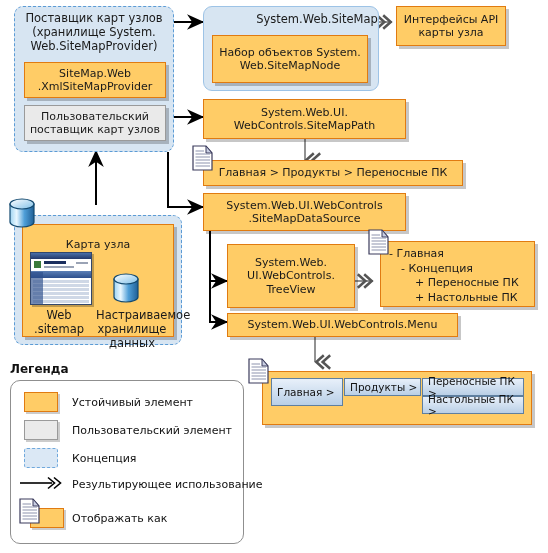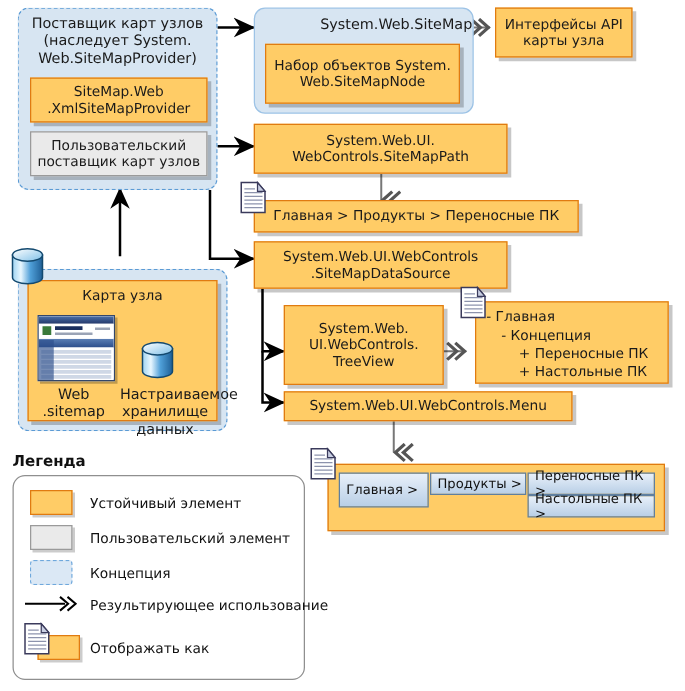--- a/index.html
+++ b/index.html
@@ -108,21 +108,21 @@
 
     <line x1="355" y1="281" x2="373" y2="281" stroke="#777" stroke-width="1.6" marker-end="url(#dbl)"></line>
 
     <line x1="315" y1="337" x2="315" y2="362" stroke="#777" stroke-width="1.6" marker-end="url(#dblv)"></line>
   </svg>
 
   <div class="abs concept" style="left:14px;top:6px;width:160px;height:146px;"></div>
 
   <div class="abs caption nosel" style="left:18px;top:11px;width:152px;">
     <div>Поставщик карт узлов</div>
-    <div>(наследует System.</div>
+    <div>(хранилище System.</div>
     <div>Web.SiteMapProvider)</div>
   </div>
 
   <div class="abs durable ctr t115 nosel" style="left:24px;top:62px;width:142px;height:36px;flex-direction:column;">
     <span>SiteMap.Web</span>
     <span>.XmlSiteMapProvider</span>
   </div>
 
   <div class="abs userel ctr t115 nosel" style="left:24px;top:105px;width:142px;height:36px;flex-direction:column;text-align:center;">
     <span>Пользовательский</span>
@@ -227,21 +227,21 @@
       <line x1="5.5" y1="15" x2="20" y2="15"></line>
         <line x1="5.5" y1="18" x2="20" y2="18"></line>
       <line x1="5.5" y1="21" x2="20" y2="21"></line>
         <line x1="5.5" y1="24" x2="20" y2="24"></line>
     </g>
   </svg>
 
   <div class="abs concept" style="left:14px;top:215px;width:168px;height:130px;"></div>
 
   <div class="abs durable nosel" style="left:22px;top:224px;width:152px;height:113px;">
-    <div class="t115" style="text-align:center;padding-top:5px;">Карта узла</div>
+    <div class="t115" style="text-align:center;padding-top:13px;">Карта узла</div>
   </div>
 
   <div class="abs miniwin nosel" style="left:30px;top:252px;width:62px;height:53px;overflow:hidden;">
     <div class="miniwin-title"></div>
     <div style="height:12px;background:#fff;position:relative;">
       <div style="position:absolute;left:3px;top:2px;width:7px;height:7px;background:#3a7a3a;"></div>
       <div style="position:absolute;left:13px;top:2px;width:22px;height:3px;background:#1b2f5e;"></div>
       <div style="position:absolute;left:13px;top:7px;width:30px;height:2px;background:#9aa3b5;"></div>
       <div style="position:absolute;left:45px;top:3px;width:12px;height:2px;background:#9aa3b5;"></div>
     </div>

